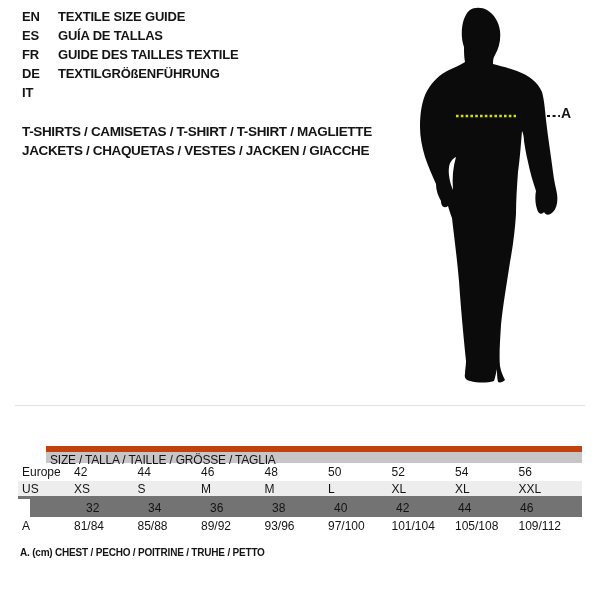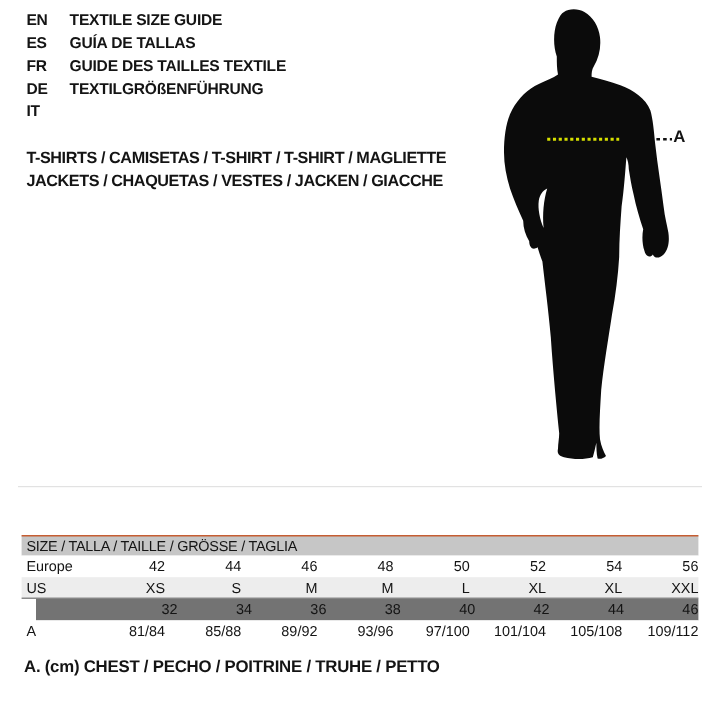--- a/index.html
+++ b/index.html
@@ -29,34 +29,35 @@
 
   
   .section-sep { position:absolute; left:15px; top:405px; width:570px; height:1px; background:#e2e2e2; }
   .section-title { position:absolute; left:20px; top:420px; font-weight:bold; font-size:12.5px; letter-spacing:-0.2px; white-space:nowrap; }
 
   
   .size-table { position:absolute; left:18px; top:446px; width:564px; font-size:12px; }
   .thead {
     height:17px; line-height:17px;
     background:#c6c6c6;
-    border-top:1px solid #c2410c;
+    border-top:6px solid #c2410c;
     padding-left:4px;
     letter-spacing:-0.2px;
     white-space:nowrap;
+    margin-left:28px;
   }
   .trow { display:flex; height:18px; align-items:center; }
   .trow.row-white { background:#ffffff; }
   .trow.row-gray  { background:#737373;margin-left:12px; }
-  .trow.row-gray-sep { background:#ededed; border-bottom:1px solid #737373; }
+  .trow.row-gray-sep { background:#ededed; border-bottom:3px solid #737373; }
   .tlabel { width:56px; padding-left:4px; white-space:nowrap; }
-  .tcell { flex:1; text-align:right; white-space:nowrap; }
-
-  
-  .footnote { position:absolute; left:20px; top:547px; font-weight:bold; font-size:14px; letter-spacing:-0.2px; white-space:nowrap; }
+  .tcell { flex:1; text-align:left; white-space:nowrap; }
+
+  
+  .footnote { position:absolute; left:20px; top:547px; font-weight:bold; font-size:10px; letter-spacing:-0.2px; white-space:nowrap; }
 </style>
 </head>
 <body>
 
 <div class="canvas">
 
   <div class="lang-list">
     <div class="lang-row">
       <span class="lang-code">EN</span>
       <span class="lang-label">TEXTILE SIZE GUIDE</span>

